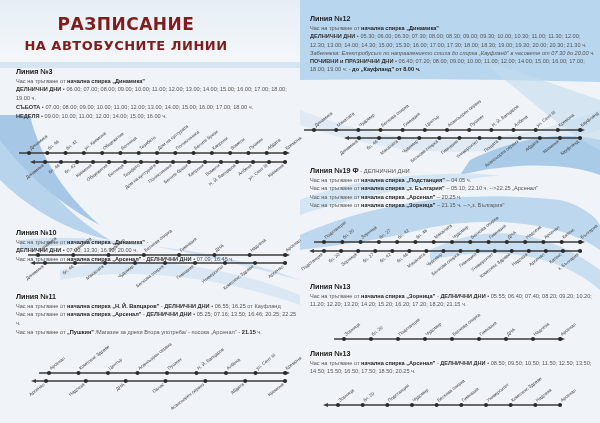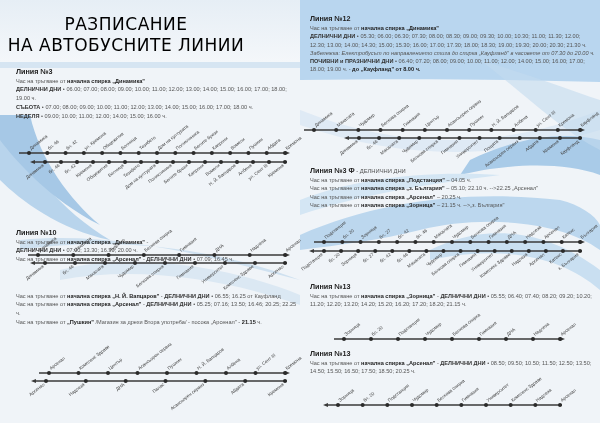--- a/index.html
+++ b/index.html
@@ -8,26 +8,26 @@
     font-family: "Liberation Sans", "DejaVu Sans", sans-serif;
     color: #3a3a3a;
     background: #eef3f7;
     position: relative;
   }
   .bg { position: absolute; inset: 0; z-index: 0; }
   .page { position: absolute; inset: 0; z-index: 1; }
 
   .title {
     position: absolute; left: 0; top: 14px; width: 252px;
-    text-align: center; font-weight: normal; color: #000000;
+    text-align: center; font-weight: bold; color: #7f1d1d;
     font-family: "DejaVu Sans", sans-serif;
     letter-spacing: 0.5px;
   }
   .title .l1 { font-size: 17px; line-height: 21px; }
-  .title .l2 { font-size: 17px; line-height: 21px; }
+  .title .l2 { font-size: 13px; line-height: 21px; }
 
   .block { position: absolute; font-size: 5.6px; line-height: 8.3px; color: #555; }
   .block h3 { font-size: 7.2px; font-weight: bold; color: #222; line-height: 10px; font-family: Liberation Sans, sans-serif; }
   .block b { color: #222; font-weight: bold; }
   .block .cap { font-weight: bold; color: #333; }
   .block i { font-style: italic; color: #555; }
 
   .route { position: absolute; }
   .route svg { overflow: visible; }
   .route text { font-size: 4.6px; fill: #444; font-family: "Liberation Sans", sans-serif; }
@@ -198,20 +198,21 @@
           <text transform="translate(224,267) rotate(-38)" text-anchor="end">Университет</text>
           <circle cx="255" cy="263" r="2" fill="#2a2a2a"></circle>
           <text transform="translate(254,267) rotate(-38)" text-anchor="end">Комплекс Здраве</text>
           <circle cx="285" cy="263" r="2" fill="#2a2a2a"></circle>
           <text transform="translate(284,267) rotate(-38)" text-anchor="end">Арсенал</text>
         </g>
       </svg>
     </div>
 
   <div class="block" style="left:16px; top:292px; width:285px;">
+    <h3>Линия №11</h3>
     <div><span>Час на тръгване от </span><b>начална спирка „Н. Й. Вапцаров"</b> - <span class="cap">ДЕЛНИЧНИ ДНИ</span> • <span>06.55; 16.25  от Кауфланд</span></div>
     <div><span>Час на тръгване от </span><b>начална спирка „Арсенал"</b> - <span class="cap">ДЕЛНИЧНИ ДНИ</span> • <span>05.25; 07.16; 13.50; 16.46; 20.25; 22.25 ч.</span></div>
     <div style="margin-top:1px"><span>Час на тръгване от </span><b>„Пушкин"</b><span> /Магазин за дрехи Втора употреба/ - посока „Арсенал" - </span><b>21.15</b><span> ч.</span></div>
   </div>
   <div class="route" style="left:0; top:0;">
       <svg width="600" height="423" style="position:absolute;left:0;top:0;overflow:visible">
         <g>
           <line x1="39" y1="373" x2="287" y2="373" stroke="#3a3a3a" stroke-width="1.3"></line>
           <path d="M290 373 L285 371 L285 375 Z" fill="#3a3a3a"></path>
           <circle cx="49" cy="373" r="2" fill="#2a2a2a"></circle>
@@ -318,21 +319,21 @@
           <text transform="translate(538.8181818181818,142) rotate(-38)" text-anchor="end">Абдата</text>
           <circle cx="559.9090909090909" cy="138" r="2" fill="#2a2a2a"></circle>
           <text transform="translate(558.9090909090909,142) rotate(-38)" text-anchor="end">Кремона</text>
           <circle cx="580" cy="138" r="2" fill="#2a2a2a"></circle>
           <text transform="translate(579,142) rotate(-38)" text-anchor="end">Кауфланд</text>
         </g>
       </svg>
     </div>
 
   <div class="block" style="left:310px; top:166px; width:285px;">
-    <h3><span>Линия №3 Ф</span><span style="font-weight:normal;font-size:5.8px;color:#555"> - ДЕЛНИЧНИ ДНИ</span></h3>
+    <h3><span>Линия №19 Ф</span><span style="font-weight:normal;font-size:5.8px;color:#555"> - ДЕЛНИЧНИ ДНИ</span></h3>
     <div><span>Час на тръгване от </span><b>начална спирка „Подстанция"</b><span> – 04.05 ч.</span></div>
     <div><span>Час на тръгване от </span><b>начална спирка „з. България"</b><span> – 05.10; 22.10 ч. --&gt;22.25  „Арсенал"</span></div>
     <div><span>Час на тръгване от </span><b>начална спирка „Арсенал"</b><span> – 20.25 ч.</span></div>
     <div><span>Час на тръгване от </span><b>начална спирка „Зорница"</b><span> – 21.15 ч. --&gt;„з. България"</span></div>
   </div>
   <div class="route" style="left:0; top:0;">
       <svg width="600" height="423" style="position:absolute;left:0;top:0;overflow:visible">
         <g>
           <line x1="314" y1="242" x2="582" y2="242" stroke="#3a3a3a" stroke-width="1.3"></line>
           <path d="M585 242 L580 240 L580 244 Z" fill="#3a3a3a"></path>

